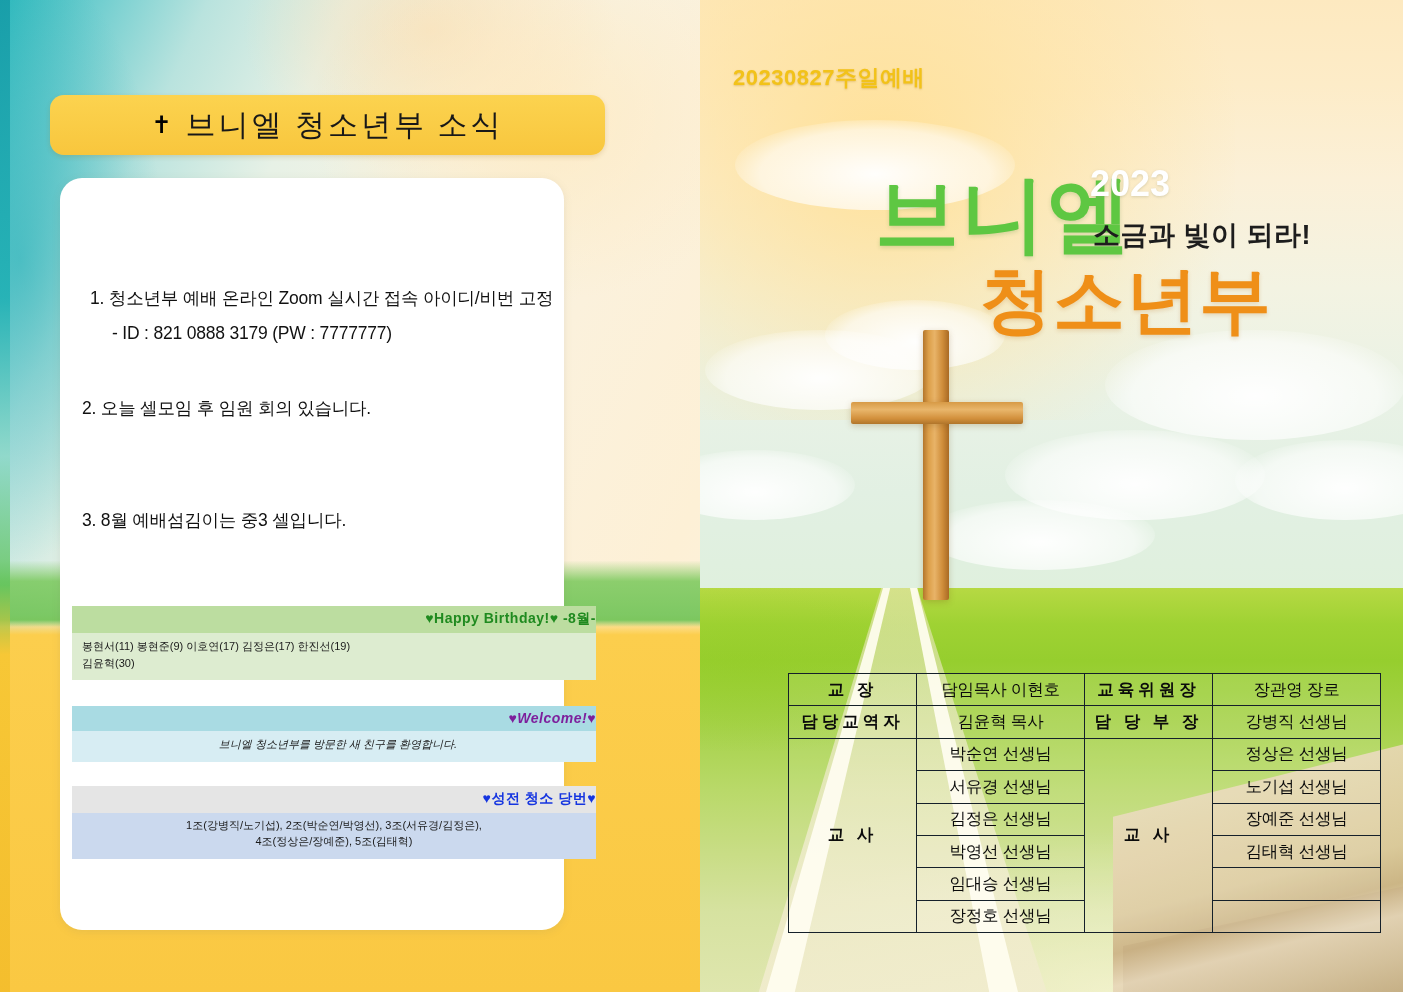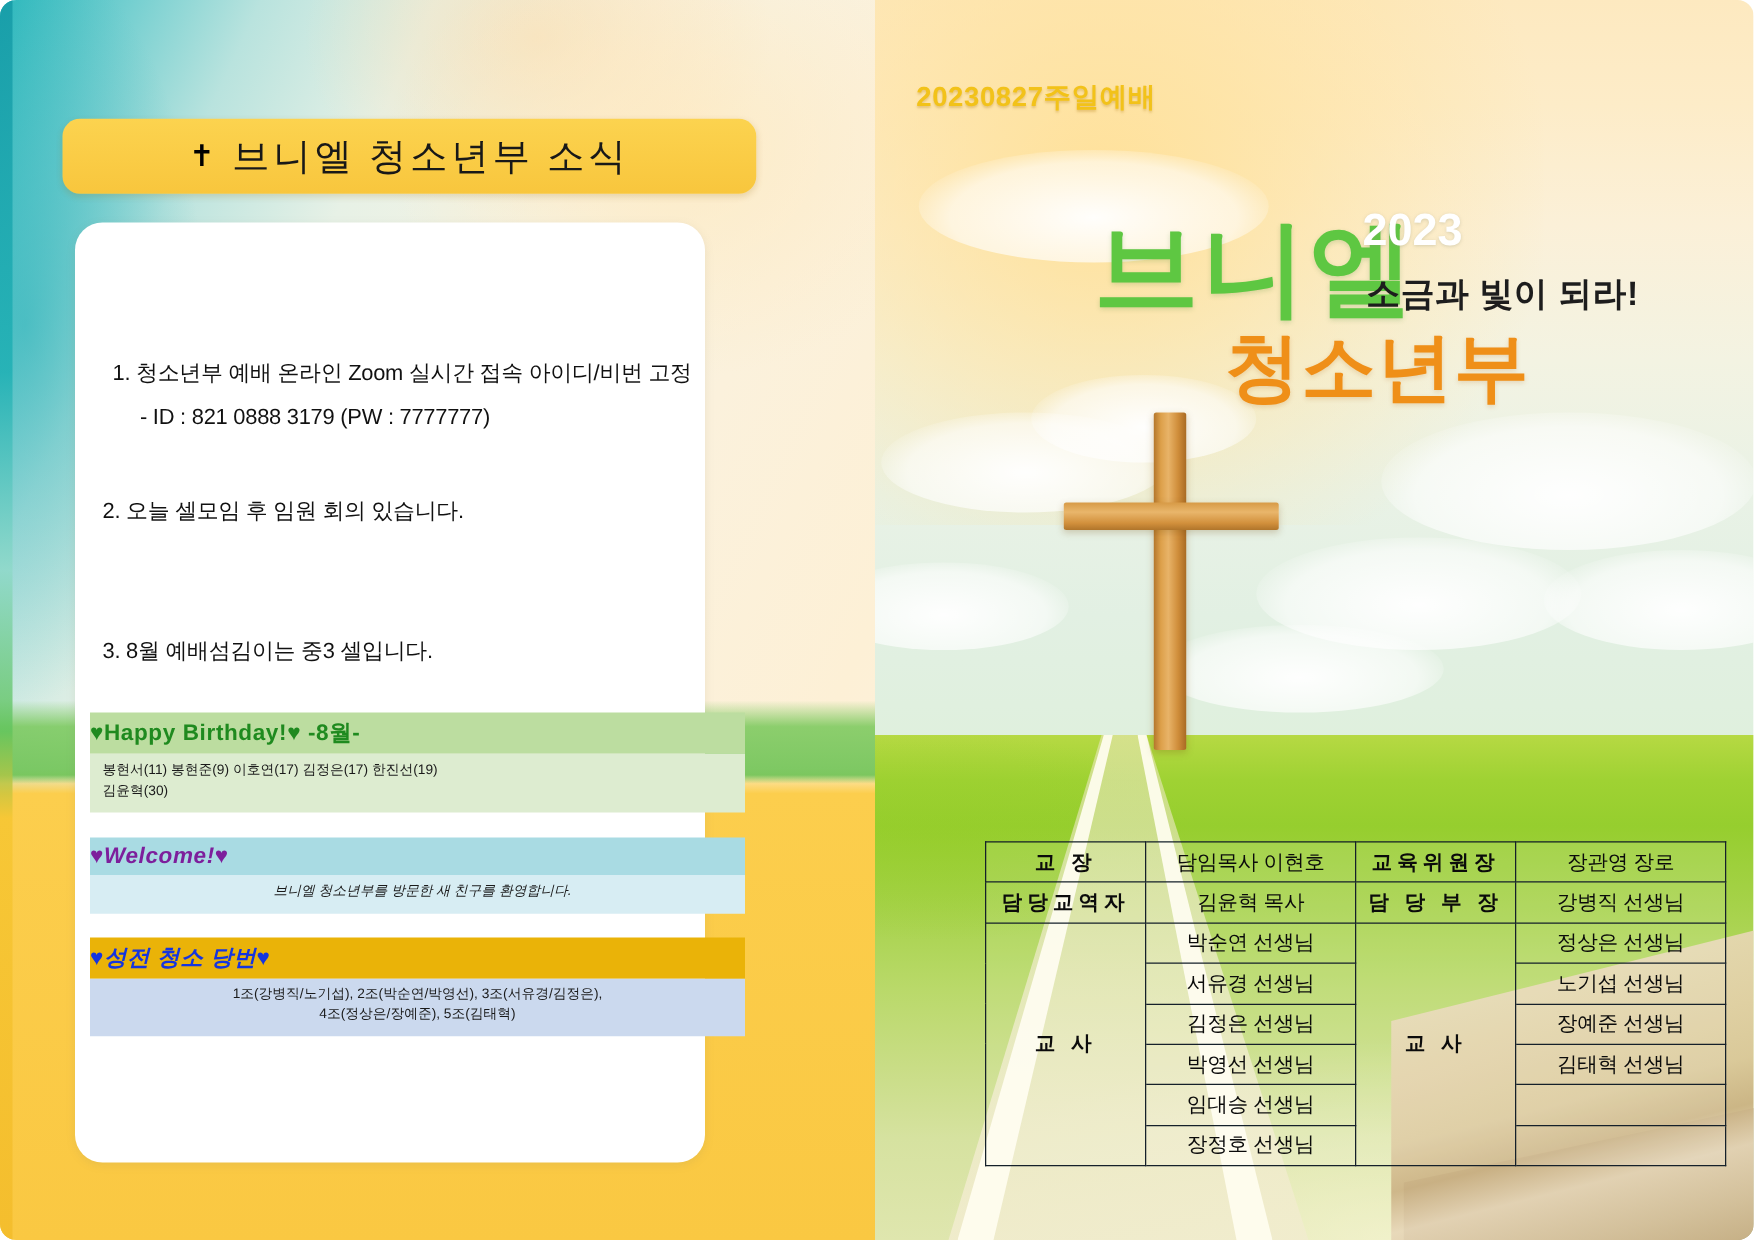--- a/index.html
+++ b/index.html
@@ -6,21 +6,20 @@
   html, body {
     width:1403px; height:992px;
     font-family:"Liberation Sans","DejaVu Sans",sans-serif;
     overflow:hidden;
   }
   #stage {
     position:relative;
     width:1403px; height:992px;
     overflow:hidden;
     background:#ffffff;
-    border-radius:13px;
   }
 
   
   .left-bg {
     position:absolute; left:0; top:0; width:700px; height:992px;
     background:
       linear-gradient(to bottom,
         rgba(255,255,255,0) 0%,
         rgba(255,255,255,0) 56%,
         rgba(120,200,90,0.0) 56.5%,
@@ -171,21 +170,21 @@
     letter-spacing:0px; line-height:1;
     text-shadow:0 1px 3px rgba(150,150,120,.35);
   }
   .logo-slogan {
     position:absolute; left:228px; top:62px;
     font-size:27px; font-weight:bold; color:#1d1d1d;
     letter-spacing:.5px; line-height:1;
   }
   .logo-youth {
     position:absolute; left:115px; top:104px;
-    font-size:60px; font-weight:bold; color:#ef8f18;
+    font-size:72px; font-weight:bold; color:#ef8f18;
     letter-spacing:1px; line-height:1;
     text-shadow:0 2px 4px rgba(180,100,10,.2);
   }
 
   
   .banner {
     position:absolute; left:50px; top:95px; width:555px; height:60px;
     background:linear-gradient(to bottom,#fcd34f,#f8c63d);
     border-radius:14px;
     box-shadow:0 2px 5px rgba(150,110,20,.2);
@@ -208,36 +207,37 @@
     font-size:17.5px; color:#111; letter-spacing:-.2px;
   }
   .n1 { top:108px; }
   .n1b { top:145px; left:52px; }
   .n2 { top:218px; left:22px; }
   .n3 { top:330px; left:22px; }
 
   
   .ibox { position:absolute; left:12px; width:524px; }
   .ibox-head {
-    text-align:left; font-size:18px; font-weight:bold;
+    text-align:right; font-size:14px; font-weight:bold;
     padding:4px 0 5px;
     letter-spacing:.5px;
+    margin-top:36px;
   }
   .ibox-body {
     font-size:11px; color:#1a1a1a; padding:5px 10px 9px;
     line-height:1.5;
   }
   .bday { top:392px; }
   .bday .ibox-head { background:#bcddA0; color:#1f8a1f; }
   .bday .ibox-body { background:#ddecd0; }
   .welcome { top:492px;font-style:italic; }
   .welcome .ibox-head { background:#a9dbe3; color:#7d1f9c; }
   .welcome .ibox-body { background:#d7edf3; text-align:center;padding-left:18px; }
   .clean { top:572px; }
-  .clean .ibox-head { background:#eab308; color:#1535e0;font-style:italic; }
+  .clean .ibox-head { background:#e5e5e5; color:#1535e0; }
   .clean .ibox-body { background:#cbd9ee; text-align:center; line-height:1.45; }
 
   
   .staff-table {
     position:absolute; left:788px; top:673px;
     width:592px; height:260px;
     border-collapse:collapse;
     table-layout:fixed;
   }
   .staff-table td {

